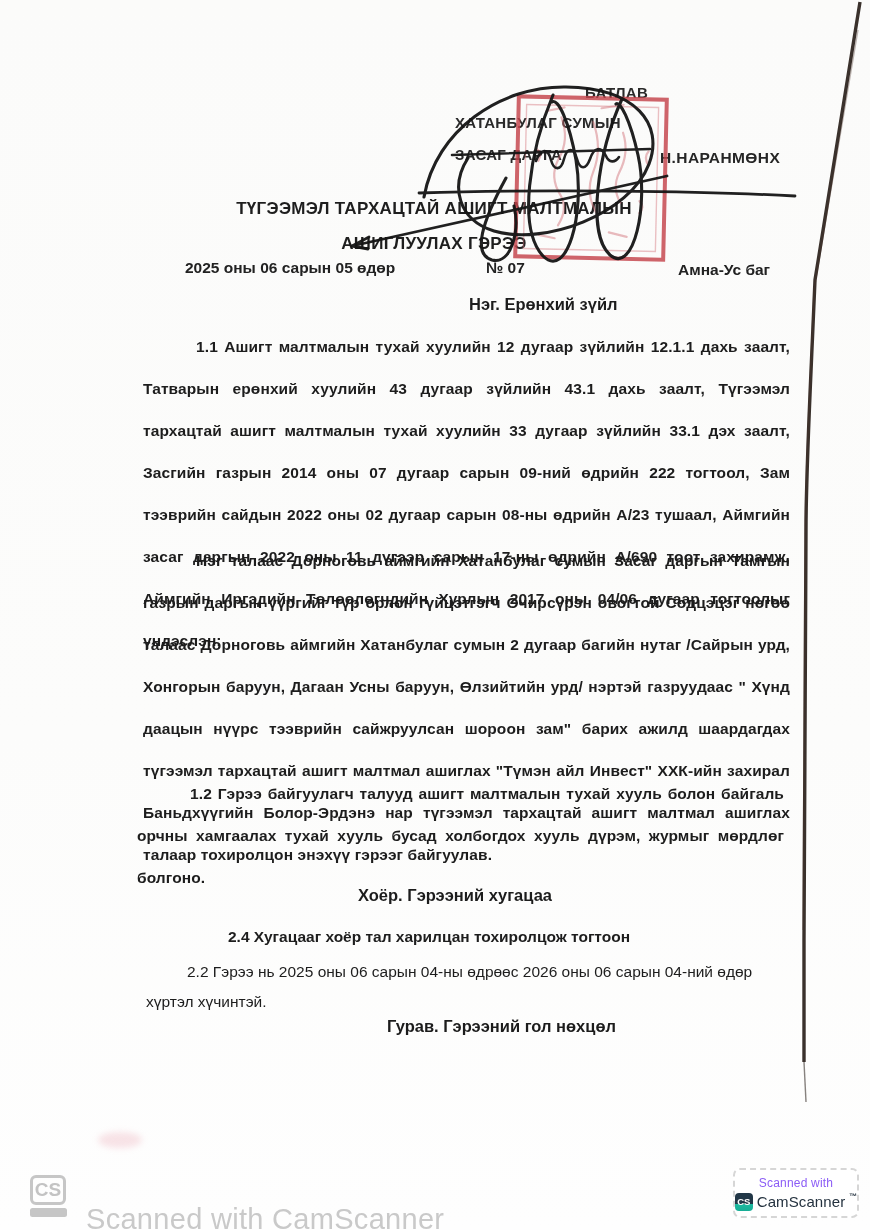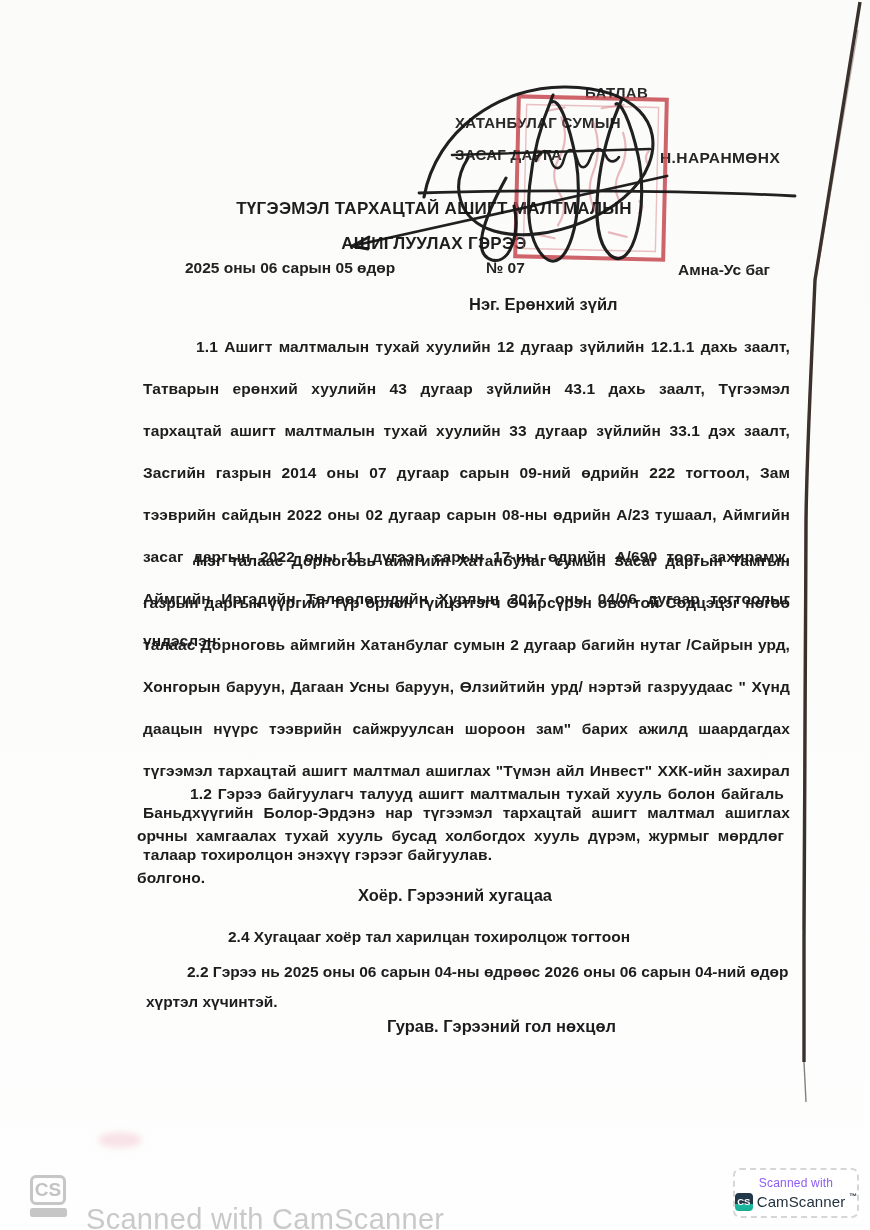--- a/index.html
+++ b/index.html
@@ -22,21 +22,21 @@
   .meta{font-weight:bold;color:#222;font-size:15.5px;white-space:nowrap;}
   
   .heading{font-weight:bold;color:#1c1c1c;font-size:16.5px;white-space:nowrap;}
   
   .body-p{
     color:#1d1d1d;font-size:15.5px;line-height:42px;font-weight:bold;
     text-align:justify;width:647px;letter-spacing:.1px;
   }
   .indent{text-indent:53px;}
   .clause-line{color:#1d1d1d;font-size:15.5px;font-weight:bold;white-space:nowrap;}
-  .clause-wrap{color:#1d1d1d;font-size:15.5px;line-height:30px;font-weight:bold;width:648px;text-indent:41px;}
+  .clause-wrap{color:#1d1d1d;font-size:15.5px;line-height:30px;font-weight:normal;width:648px;text-indent:41px;}
   svg{display:block;}
   
   .wm{display:flex;align-items:center;gap:16px;}
   .wm-icon{width:40px;height:42px;position:relative;}
   .wm-box{
     width:30px;height:24px;border:3.5px solid #c6c6c6;border-radius:6px;
     display:flex;align-items:center;justify-content:center;
     color:#c3c3c3;font-weight:bold;font-size:19px;letter-spacing:0;
   }
   .wm-bar{width:37px;height:9px;background:#c6c6c6;border-radius:2.5px;margin-top:3px;}

